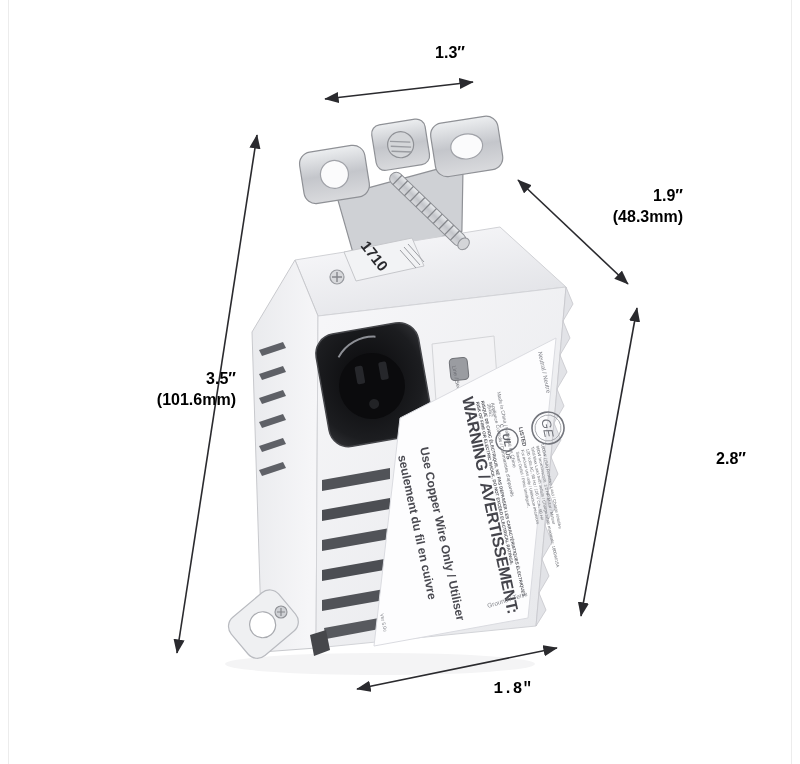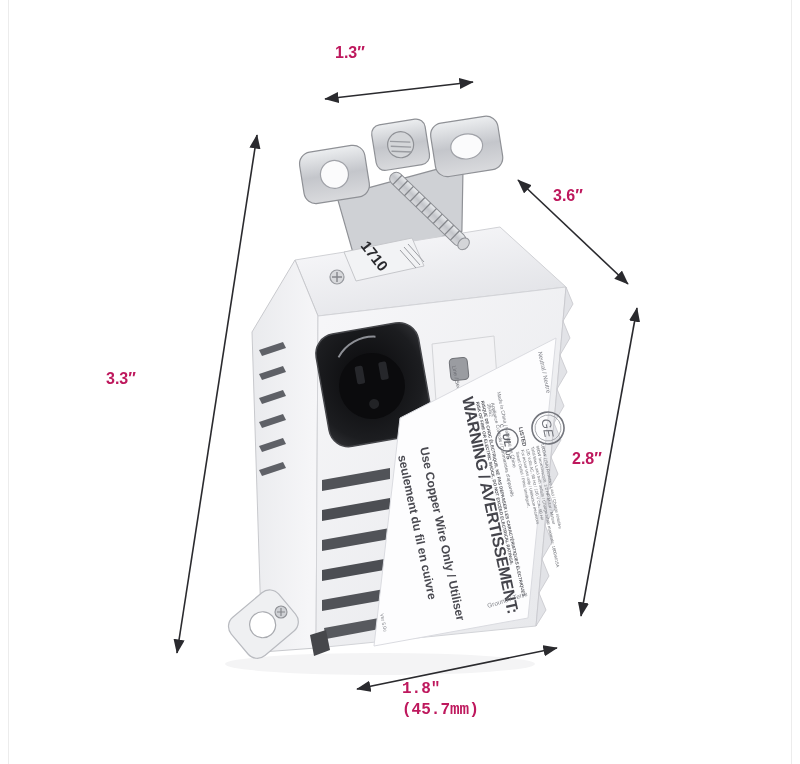--- a/index.html
+++ b/index.html
@@ -5,22 +5,22 @@
   html,body{margin:0;padding:0;background:#ffffff;}
   .stage{
     position:relative;width:800px;height:764px;background:#ffffff;overflow:hidden;
     font-family:"Liberation Sans",sans-serif;
   }
   .page-edge{position:absolute;top:0;bottom:0;width:1px;background:#ececec;}
   .edge-left{left:8px;} .edge-right{right:8px;}
   svg{position:absolute;left:0;top:0;}
   svg text{font-family:"Liberation Sans",sans-serif;}
   .dim{
-    position:absolute;width:130px;text-align:left;
-    color:#be185d;font-weight:bold;font-size:16px;line-height:21px;
+    position:absolute;width:130px;text-align:right;
+    color:#000000;font-weight:bold;font-size:16px;line-height:21px;
   }
   .dim .mm{display:block;}
   .vtx{fill:#6b6d73;}
   .micro{stroke:#9b9da2;stroke-width:1;}
 </style>
 </head>
 <body>
 
 <div class="stage">
   <div class="page-edge edge-left"></div>
@@ -208,25 +208,26 @@
       <line x1="257" y1="135" x2="177" y2="653" marker-start="url(#ah)" marker-end="url(#ah)"></line>
       <line x1="637" y1="308" x2="581" y2="616" marker-start="url(#ah)" marker-end="url(#ah)"></line>
       <line x1="357" y1="689" x2="557" y2="648" marker-start="url(#ah)" marker-end="url(#ah)"></line>
     </g>
   </svg>
 
   <div class="dim" style="left:335px;top:42px;">
     <span class="in">1.3″</span>
   </div>
   <div class="dim" style="left:553px;top:185px;">
-    <span class="in">3.6″</span>
+    <span class="in">1.9″</span>
+    <span class="mm">(48.3mm)</span>
   </div>
   <div class="dim" style="left:106px;top:368px;">
-    <span class="in">3.3″</span>
-  </div>
-  <div class="dim" style="left:572px;top:448px;">
+    <span class="in">3.5″</span>
+    <span class="mm">(101.6mm)</span>
+  </div>
+  <div class="dim" style="left:616px;top:448px;">
     <span class="in">2.8″</span>
   </div>
   <div class="dim" style="left:402px;top:679px;font-family:Liberation Mono, monospace;">
     <span class="in">1.8″</span>
-    <span class="mm">(45.7mm)</span>
   </div>
 </div>
 
 </body></html>

